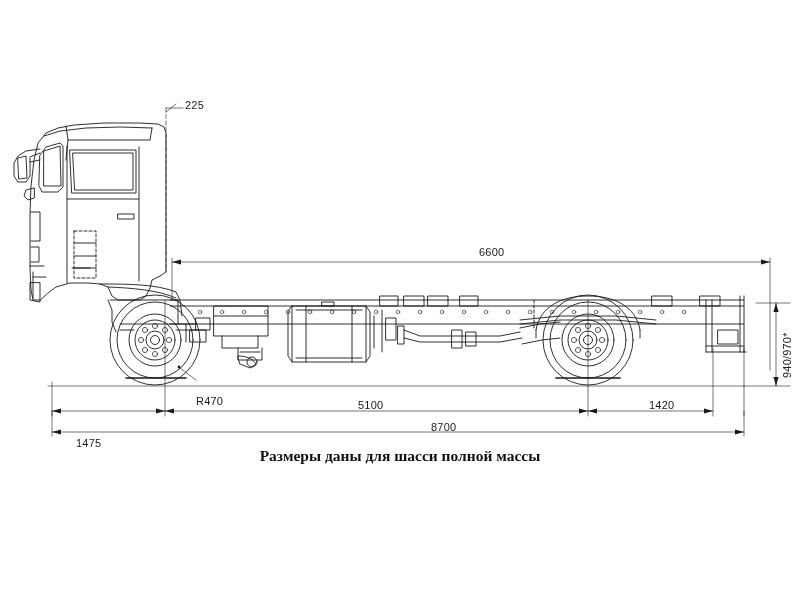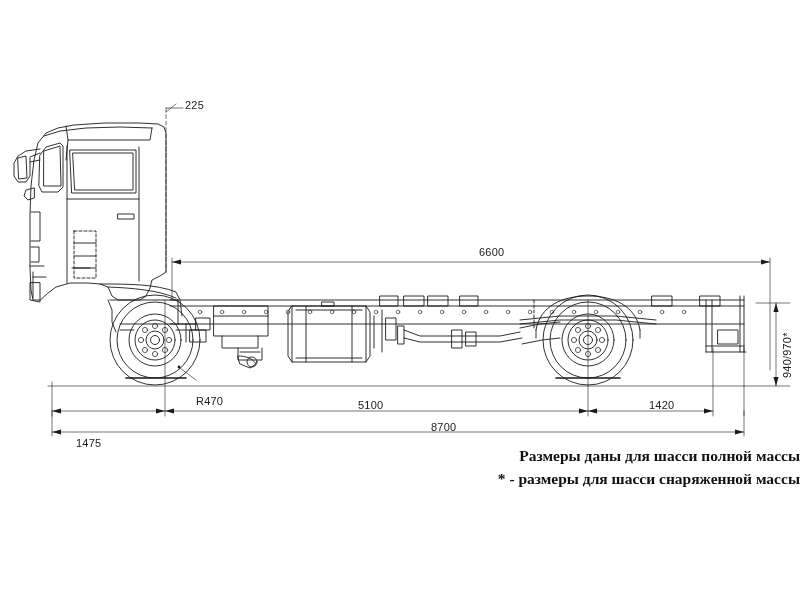--- a/index.html
+++ b/index.html
@@ -41,21 +41,20 @@
     width: 800px;
     text-align: center;
   }
   .caption-line {
     font-family: "Liberation Serif", serif;
     font-weight: bold;
     font-size: 15.5px;
     color: #111111;
     line-height: 23px;
     white-space: nowrap;
-    text-align: right;
   }
   .rot {
     transform: rotate(-90deg);
     transform-origin: left top;
   }
 </style>
 </head>
 <body>
 
 <div id="stage">
@@ -329,16 +328,15 @@
   <div class="dim-label" style="left:358px; top:399px;">5100</div>
 
   <div class="dim-label" style="left:649px; top:399px;">1420</div>
 
   <div class="dim-label" style="left:411px; top:421px;margin-left:20px;">8700</div>
 
   <div class="dim-label rot" style="left:781px; top:378px;">940/970*</div>
 
   <div class="caption-block">
     <div class="caption-line">Размеры даны для шасси полной массы</div>
-    <div class="caption-line">* - размеры для шасси снаряженной массы</div>
   </div>
 
 </div>
 
 </body></html>

